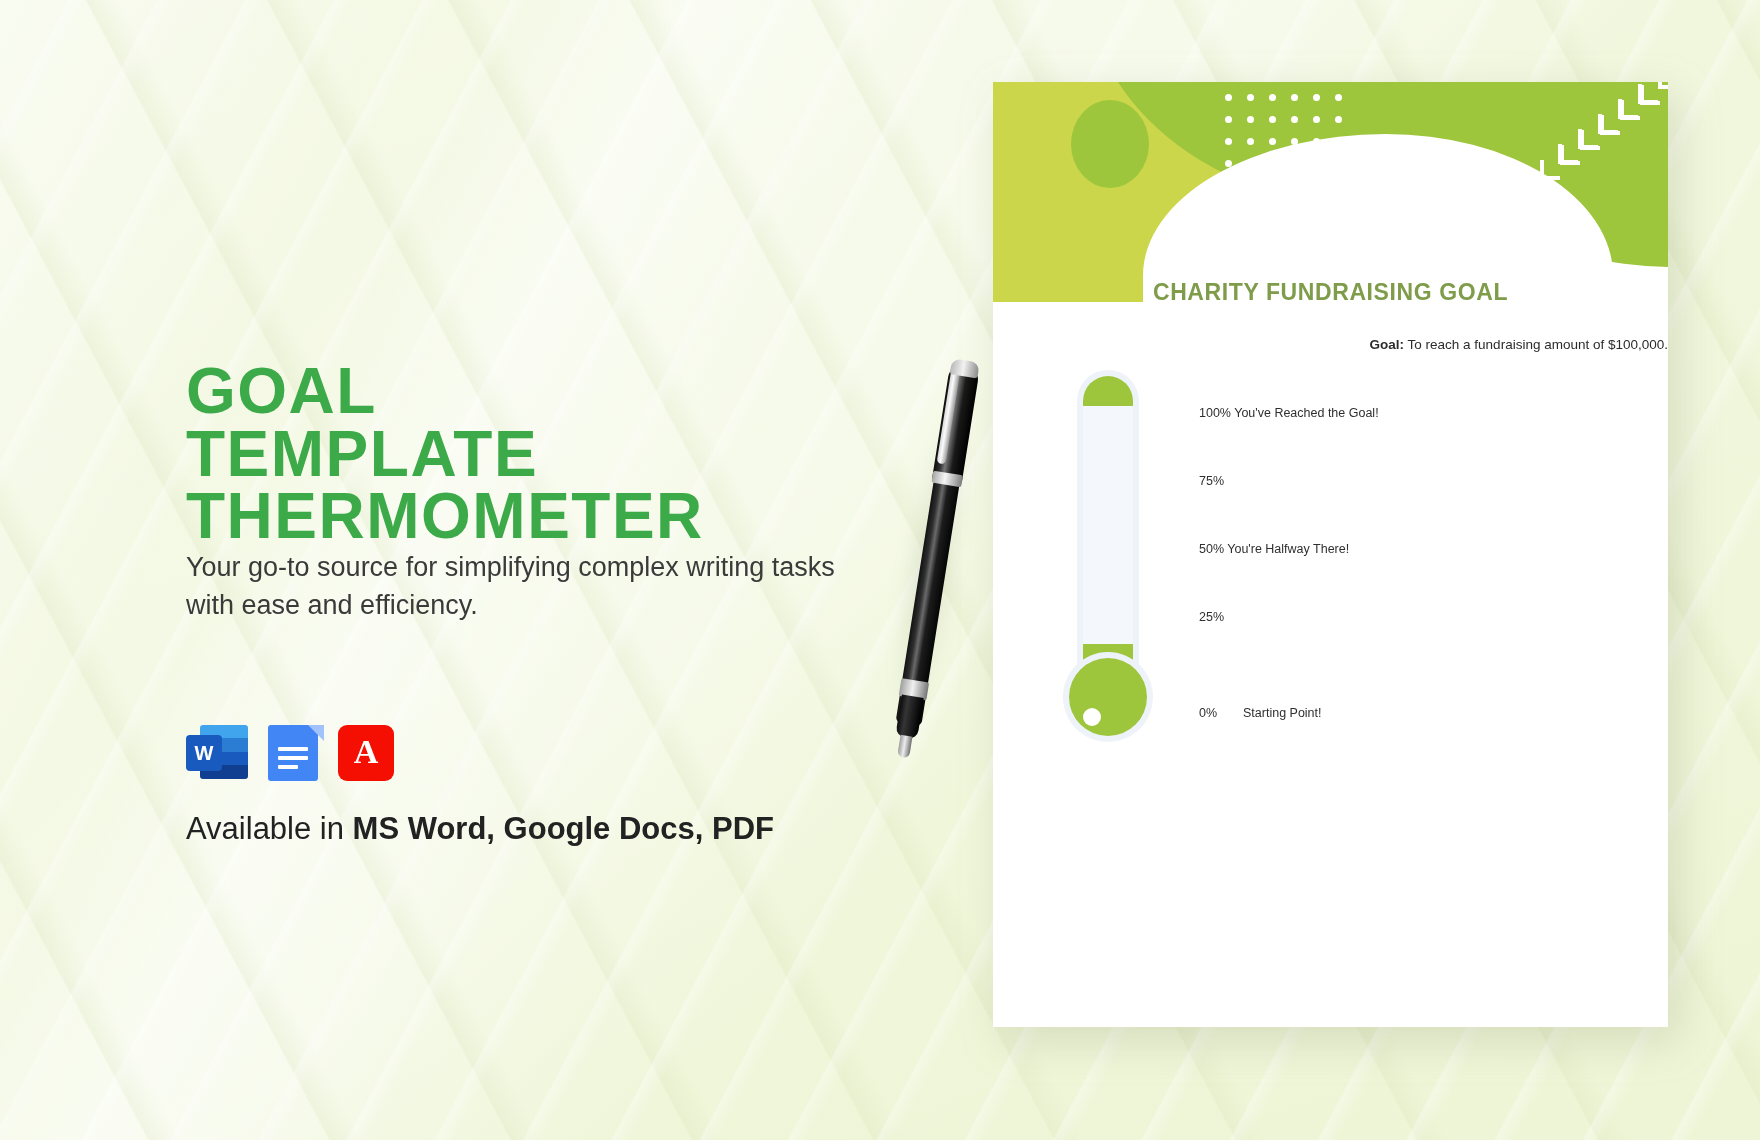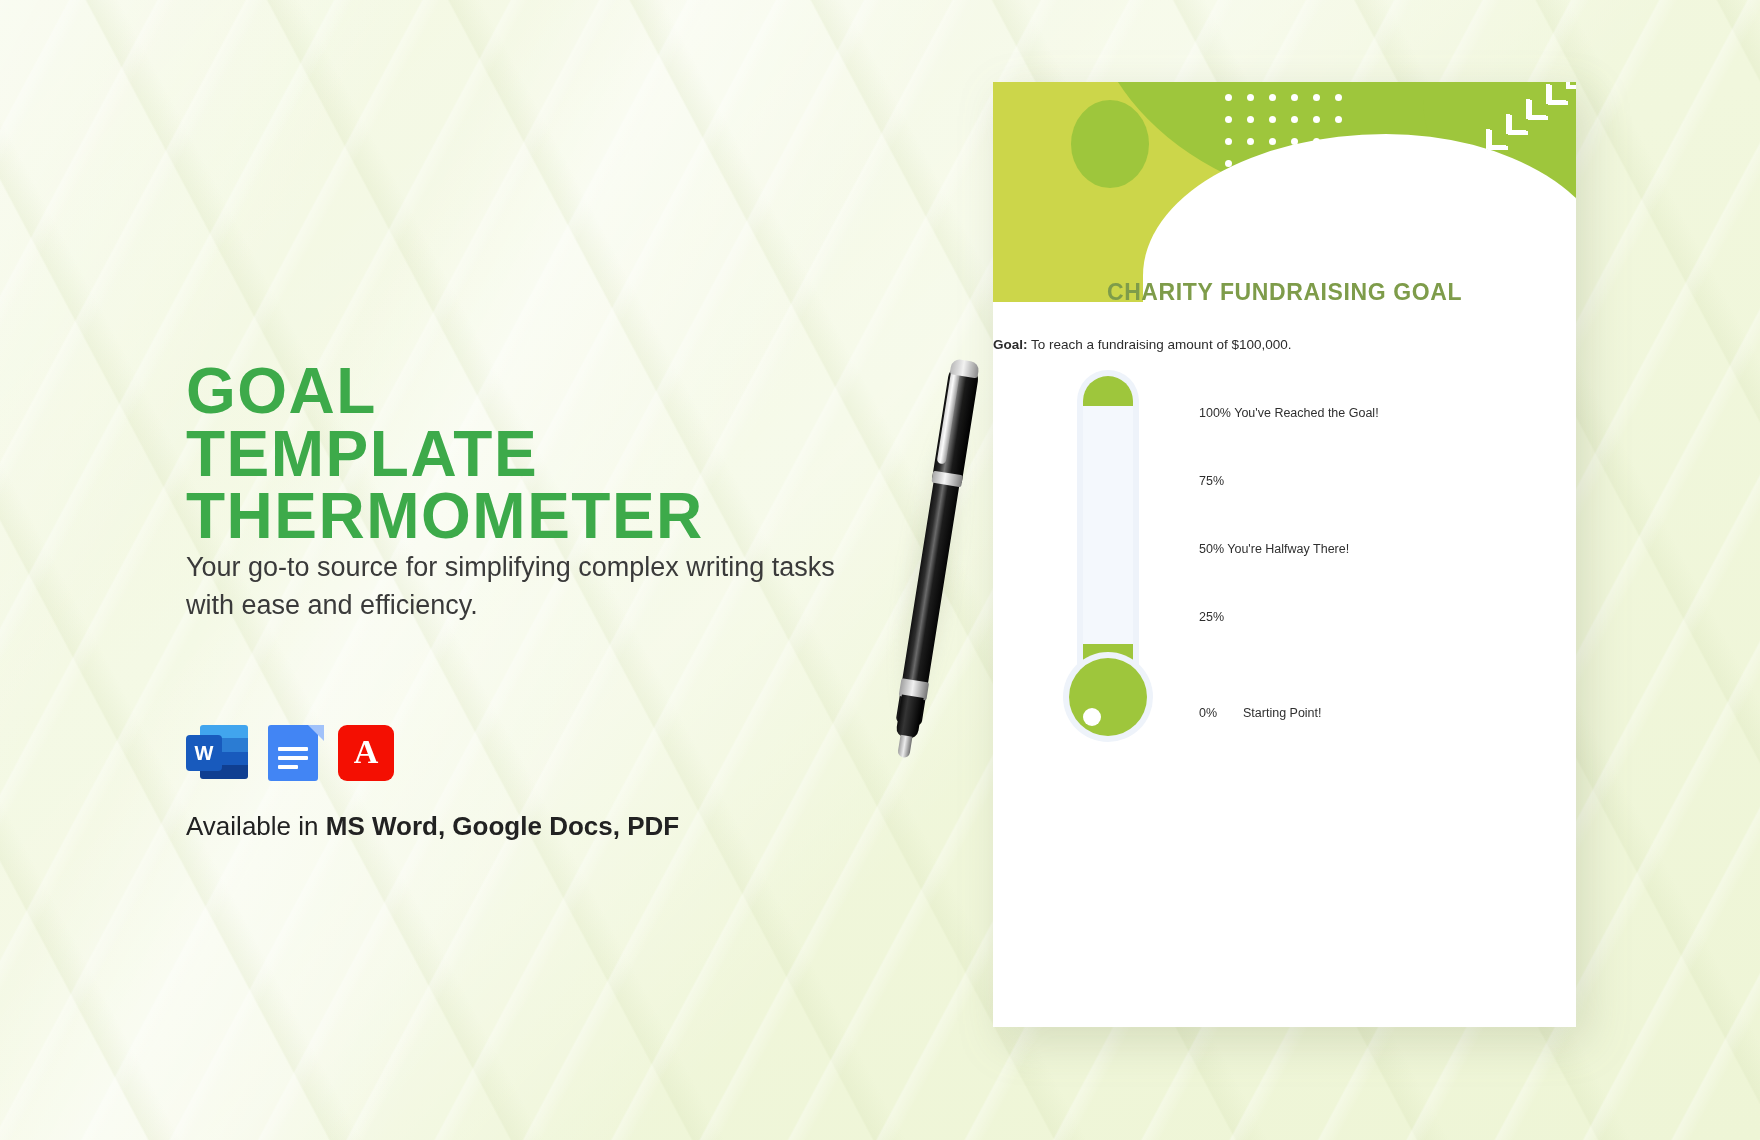--- a/index.html
+++ b/index.html
@@ -89,21 +89,21 @@
     position:relative; width:56px; height:56px; margin-top:3px;
     background:#F40F02; border-radius:9px;
     display:flex; align-items:center; justify-content:center;
   }
   .ic-pdf .a-glyph {
     color:#fff; font-size:34px; font-weight:bold;
     font-family:"Liberation Serif", serif;
     line-height:1; transform:translateY(-1px);
   }
 
-  .avail { margin-top:28px; font-size:26px; color:#222; }
+  .avail { margin-top:28px; font-size:31px; color:#222; }
   .avail b { font-weight:bold; }
 
   
   .pen {
     position:absolute; left:912px; top:352px;
     width:46px; height:408px;
     transform:rotate(9deg);
     transform-origin:50% 50%;
   }
   .pen .barrel {
@@ -148,21 +148,21 @@
   }
   .pen .shadow {
     position:absolute; left:-10px; top:40px; width:62px; height:350px;
     background:radial-gradient(ellipse at 50% 50%, rgba(120,130,90,0.20), rgba(120,130,90,0) 68%);
     filter:blur(6px);
   }
 
   
   .doc-wrap {
     position:absolute; left:993px; top:82px;
-    width:583px; height:945px;
+    width:675px; height:945px;
     filter:drop-shadow(10px 14px 22px rgba(110,120,80,0.20));
   }
   .doc {
     position:relative; width:100%; height:100%;
     background:#ffffff; overflow:hidden;
   }
 
   
   .deco { position:absolute; left:0; top:0; width:100%; height:220px; overflow:hidden; }
 
@@ -209,21 +209,21 @@
 
   .doc-title {
     position:absolute; left:0; right:0; top:197px;
     text-align:center;
     font-size:23px; font-weight:bold; letter-spacing:0.6px;
     color:#7e9c4a;
   }
 
   .doc-goal {
     position:absolute; left:0; right:0; top:255px;
-    text-align:left;
+    text-align:right;
     font-size:13.5px; color:#2c2c2c;
   }
   .doc-goal b { font-weight:bold; }
 
   
   .thermo { position:absolute; left:84px; top:288px; width:480px; height:420px; }
 
   .tube-outer {
     position:absolute; left:0px; top:0px; width:62px; height:320px;
     background:#eef3fa; border-radius:31px 31px 0 0;

